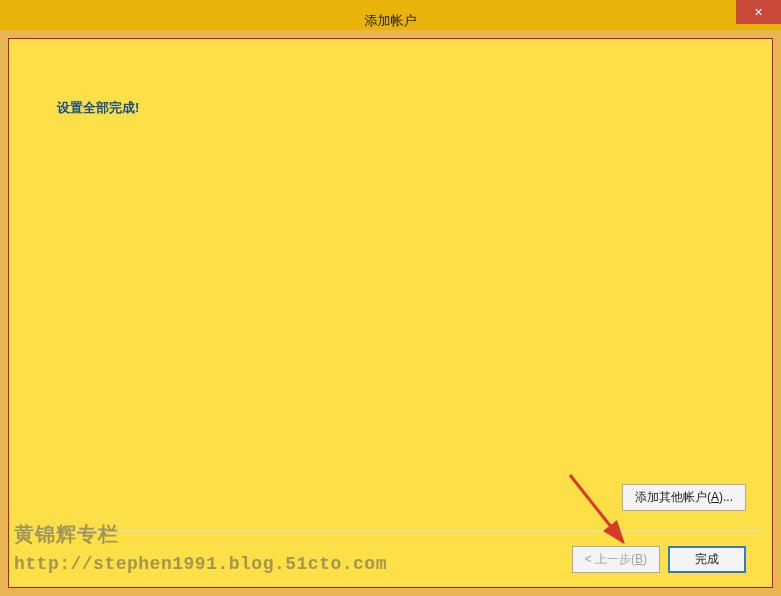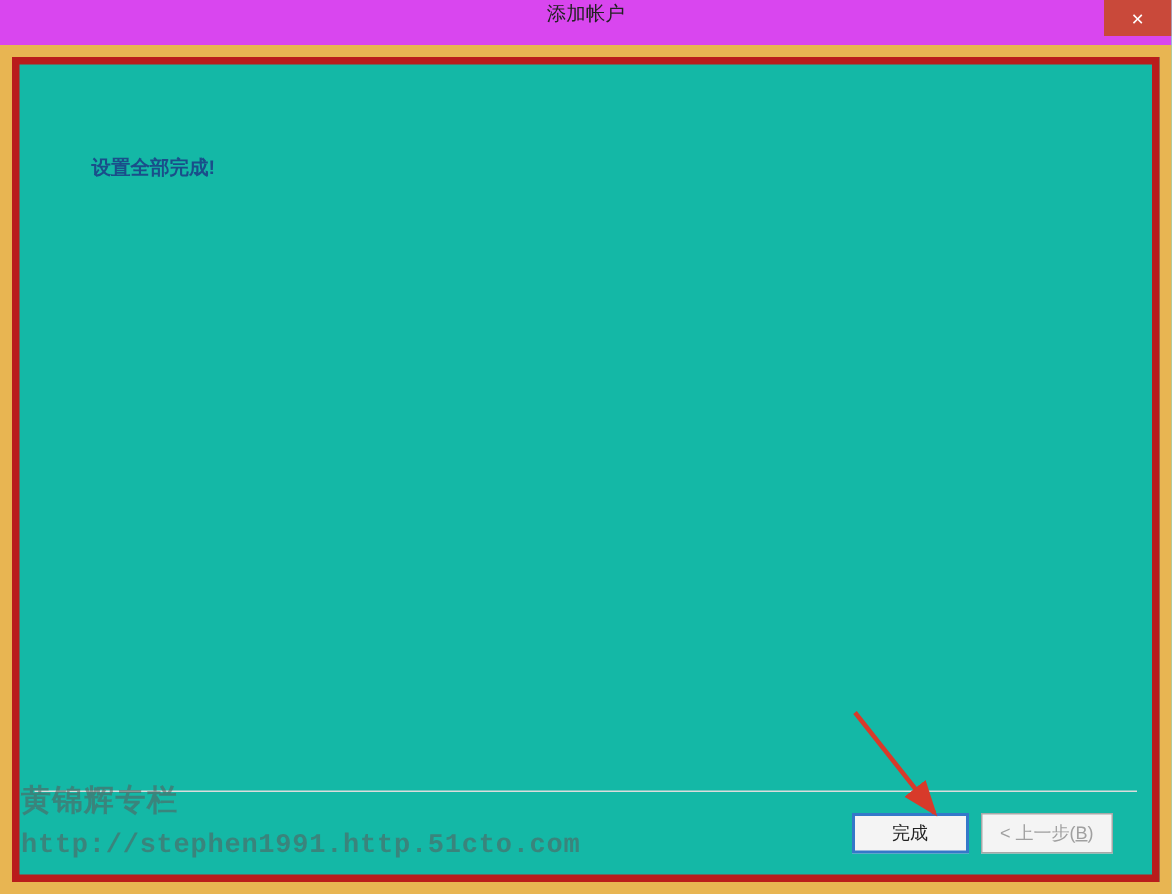--- a/index.html
+++ b/index.html
@@ -9,23 +9,23 @@
     width: 781px;
     height: 596px;
     font-family: "Microsoft YaHei", "Segoe UI", sans-serif;
     font-size: 12px;
     background: #fff;
     position: relative;
     overflow: hidden;
   }
   .titlebar {
     height: 30px;
-    background: #d946ef;
+    background: #eab308;
     display: flex;
-    align-items: flex-start;
+    align-items: flex-end;
     position: relative;
   }
   .titlebar-title {
     width: 100%;
     text-align: center;
     color: #222;
     font-size: 13px;
   }
   .close-btn {
     position: absolute;
@@ -41,22 +41,22 @@
     font-size: 14px;
     cursor: pointer;
   }
   .outer-border {
     border: 1px solid #e8b552;
     height: 566px;
     padding: 7px;
     background: #e8b552;
   }
   .inner-panel {
-    background: #14b8a6;
-    border: 5px solid #b91c1c;
+    background: #fde047;
+    border: 1px solid #b91c1c;
     height: 100%;
     position: relative;
   }
   .content {
     padding: 60px 28px 0 48px;
   }
   .heading {
     color: #1a4e8a;
     font-weight: bold;
     font-size: 13px;
@@ -137,36 +137,41 @@
   </div>
 </div>
 
 <div class="outer-border">
   <div class="inner-panel">
 
     <div class="content">
       <div class="heading">设置全部完成!</div>
     </div>
 
+    <div class="add-other-row">
+      <div class="btn">
+        <span>添加其他帐户(</span><span class="underline">A</span><span>)...</span>
+      </div>
+    </div>
 
     <div class="separator"></div>
 
     <div class="button-row">
-      <div class="btn highlight">完成</div>
       <div class="btn disabled">
         <span>&lt; 上一步(</span><span class="underline">B</span><span>)</span>
       </div>
+      <div class="btn highlight">完成</div>
     </div>
 
   </div>
 </div>
 
 <div class="watermark">
   <div class="wm-line1">黄锦辉专栏</div>
-  <div class="wm-line2">http://stephen1991.http.51cto.com</div>
+  <div class="wm-line2">http://stephen1991.blog.51cto.com</div>
 </div>
 
 <svg class="arrow-svg" width="80" height="90">
   <defs>
     <marker id="ah" markerWidth="10" markerHeight="10" refX="7" refY="3" orient="auto">
       <path d="M0,0 L8,3 L0,6 Z" fill="#d83a2a"></path>
     </marker>
   </defs>
   <line x1="5" y1="5" x2="58" y2="72" stroke="#d83a2a" stroke-width="3" marker-end="url(#ah)"></line>
 </svg>

